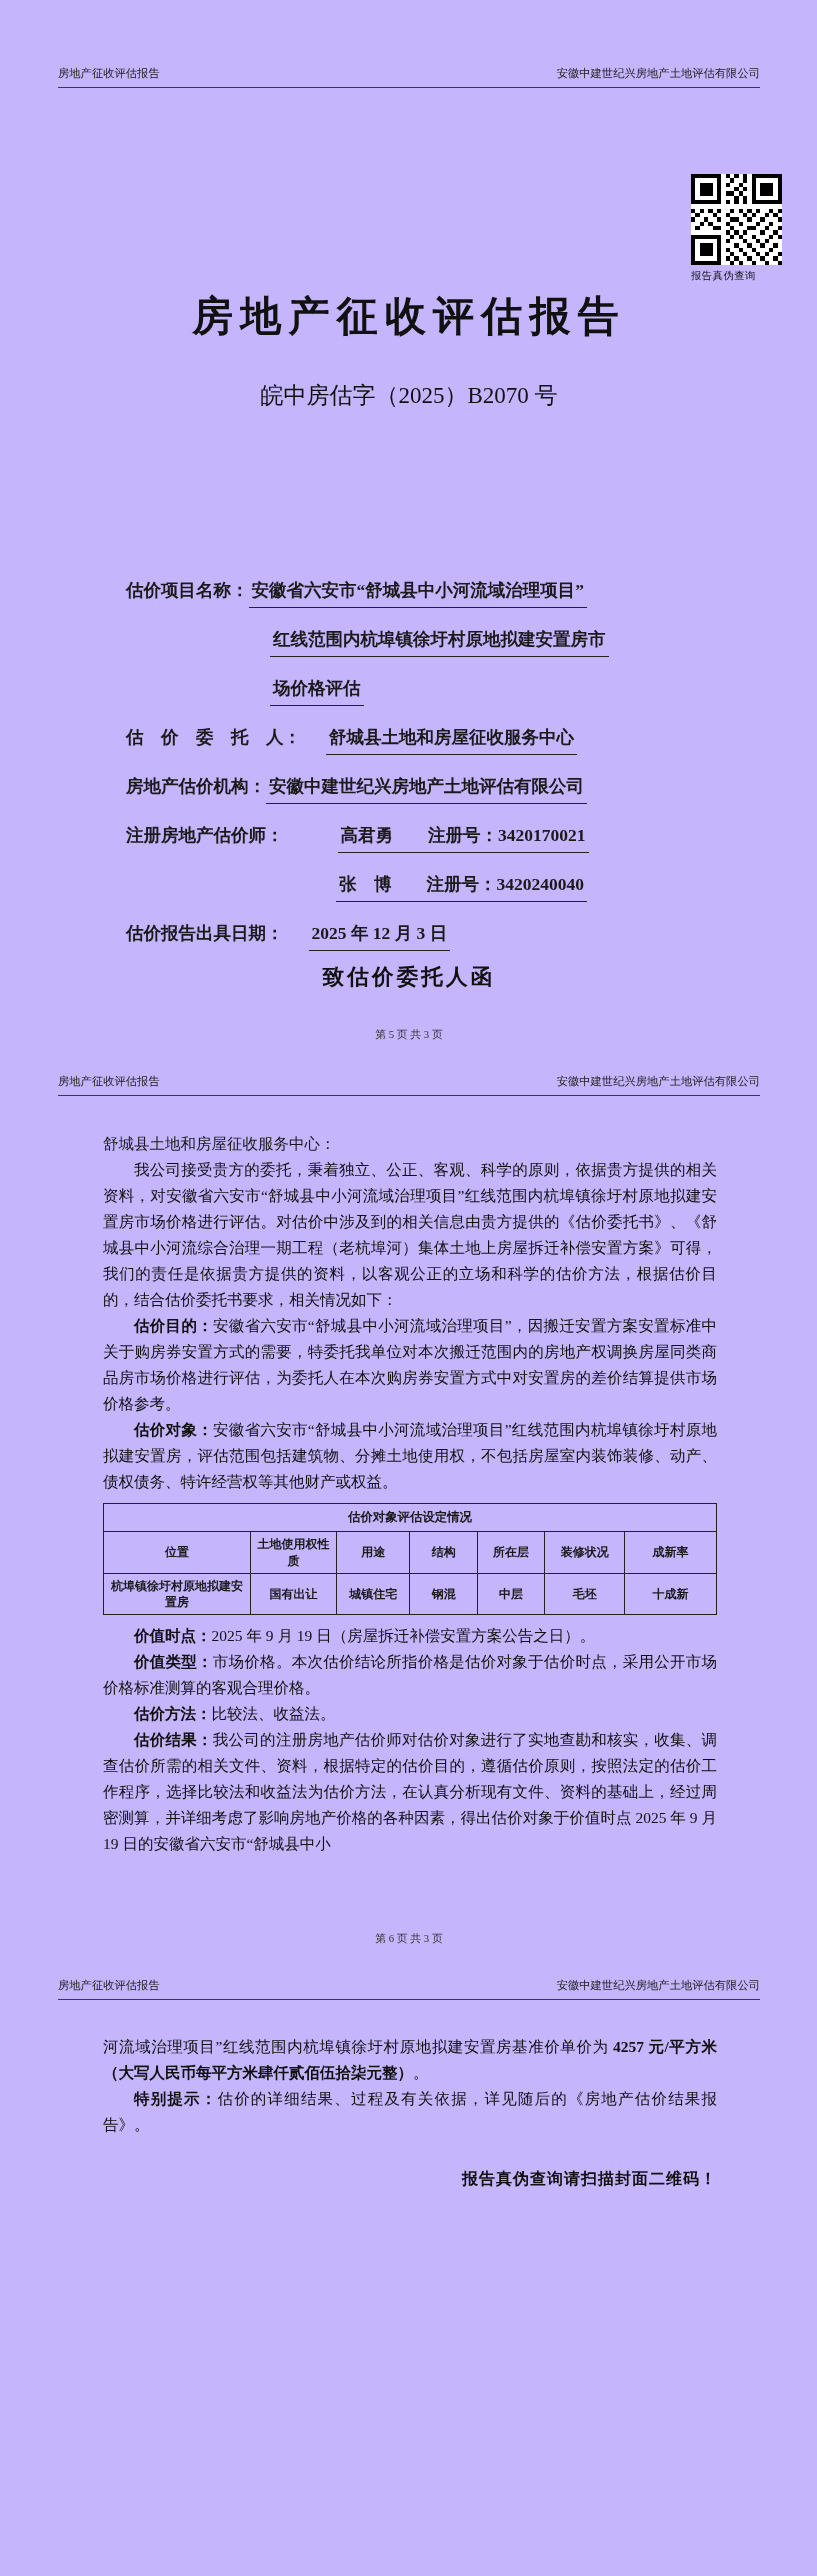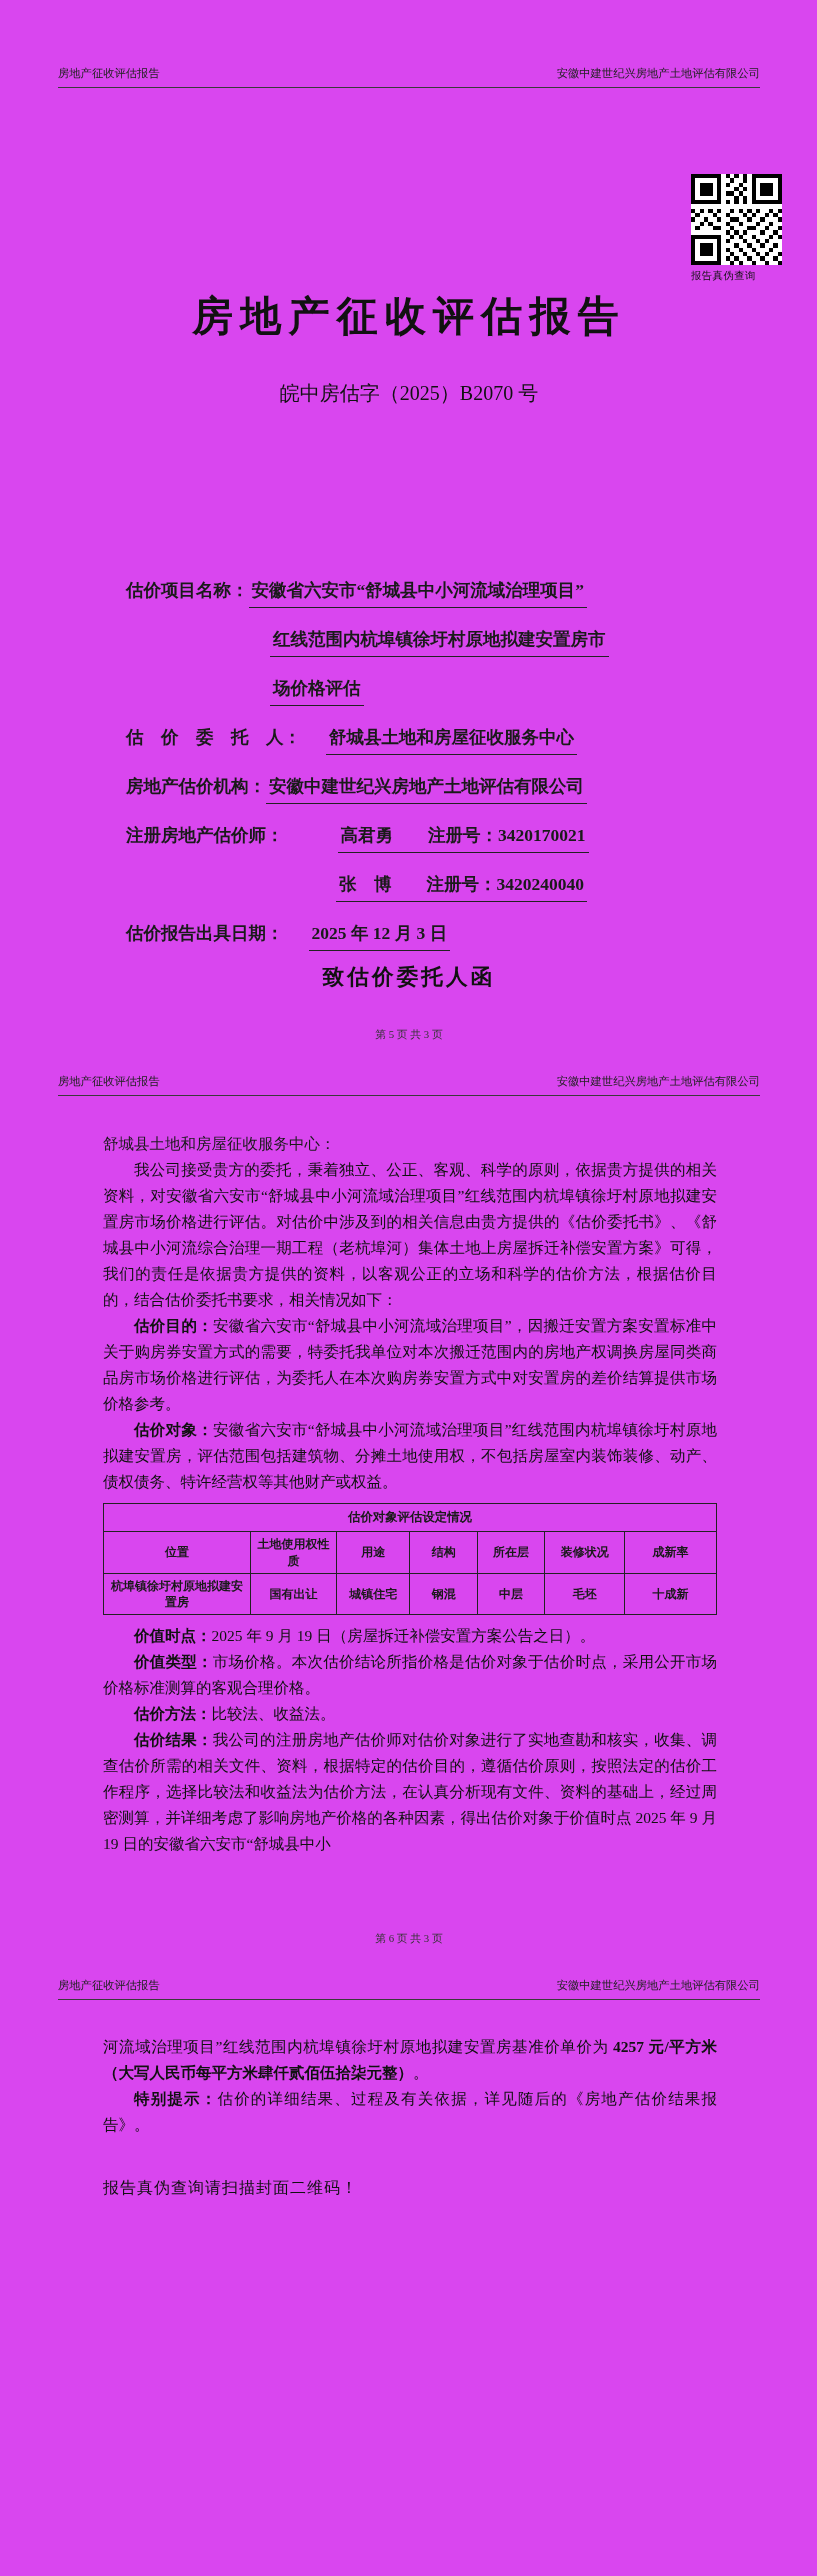--- a/index.html
+++ b/index.html
@@ -2,21 +2,21 @@
 <html style="font-size:8.2px"><head>
 <meta charset="utf-8">
 <style>
   * { margin:0; padding:0; box-sizing:border-box; }
   html,body { background:#ffffff; }
   body {
     width:818px; height:3297px; position:relative;
     font-family:"Liberation Serif","DejaVu Serif",serif;
     color:#1a1a1a;
   }
-  .page { position:relative; overflow:hidden; background:#d946ef; }
+  .page { position:relative; overflow:hidden; background:#c4b5fd; }
   .page1 { height:1054px; }
   .page2 { height:904px; }
   .page3 { height:1340px; }
 
   .page-header {
     position:absolute; left:58px; right:58px;
     display:flex; justify-content:space-between; align-items:flex-end;
     padding-bottom:6.2px; border-bottom:1px solid #3a3a3a;
     font-size:11.3px; color:#222;
   }
@@ -27,21 +27,21 @@
   .qr { width:91px; height:91px; display:block; }
   .qr-caption { margin-top:4.1px; font-size:10.3px; letter-spacing:0.5px; color:#111; }
 
   .cover-title {
     position:absolute; top:289px; left:0; right:0;
     text-align:center; font-size:41px; font-weight:bold;
     letter-spacing:7.2px; color:#111;
   }
   .doc-number {
     position:absolute; top:380px; left:0; right:0;
-    text-align:center; font-size:20px; color:#111;
+    text-align:center; font-size:23px; color:#111;
   }
 
   .fields { position:absolute; top:578px; left:106px; right:98px; }
   .field-row { font-size:17.5px; font-weight:bold; line-height:1.45; margin-bottom:18.5px; white-space:nowrap;margin-left:20px; }
   .f-label { display:inline-block; }
   .f-value { display:inline-block; border-bottom:1px solid #222; padding:0 3.1px 4.1px 3.1px; }
   .cont-indent { margin-left:144px; }
   .cont-indent2 { margin-left:210px; }
   .gap { margin-left:25px; }
   .gap-lg { margin-left:54px; }
@@ -64,21 +64,21 @@
 
   .eval-table { width:100%; border-collapse:collapse; margin:8.2px 0 7.2px 0; font-size:12px; table-layout:fixed; }
   .eval-table th, .eval-table td { border:1px solid #222; padding:4.1px 2.6px; text-align:center; vertical-align:middle; font-weight:bold; line-height:1.35; }
   .eval-table .t-title { font-size:12.4px; padding:5.2px 2.6px; }
 
   .sig-wrap { margin-top:30px; text-align:right; padding-right:7.2px; }
   .sig-block { display:inline-block; text-align:left; font-size:15.5px; color:#111; }
   .sig-rep { margin-top:11.3px; margin-left:75px; }
   .sig-date { margin-top:11.3px; margin-left:136px; }
 
-  .qr-notice { margin-top:40px; text-align:left; font-size:16px; font-weight:normal; color:#111; letter-spacing:1px; }
+  .qr-notice { margin-top:31px; text-align:right; font-size:16px; font-weight:bold; color:#111; letter-spacing:1px; }
 </style>
 </head>
 <body>
 
 <div class="doc">
 
   <section class="page page1">
 
     <header class="page-header">
       <span>房地产征收评估报告</span>

